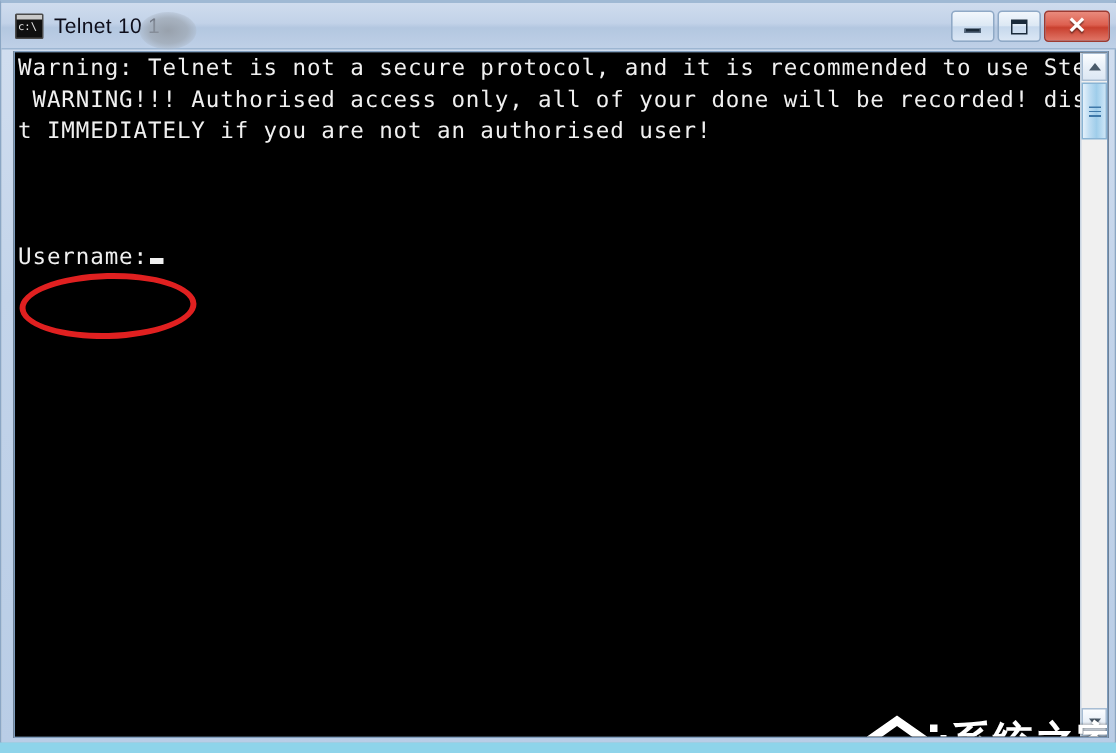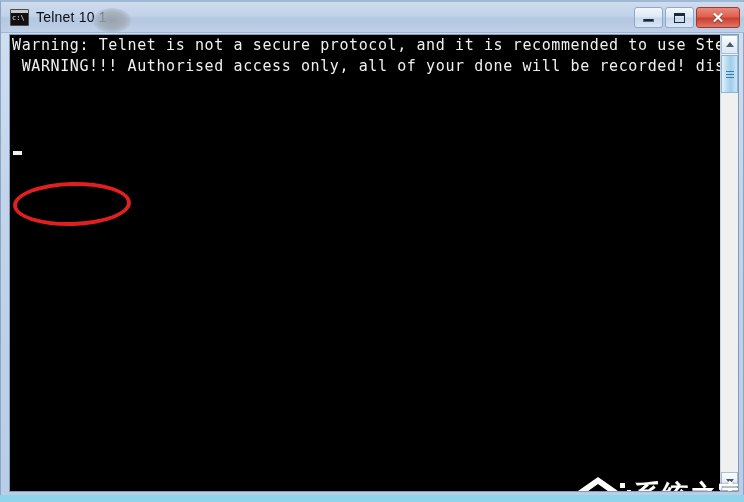--- a/index.html
+++ b/index.html
@@ -322,24 +322,25 @@
       </div>
     </div>
 
     <div class="title-redaction"></div>
 
     <div class="term-wrap">
 
       <div class="terminal">
         <div class="term-line">Warning: Telnet is not a secure protocol, and it is recommended to use Stelnet.</div>
         <div class="term-line"> WARNING!!! Authorised access only, all of your done will be recorded! disconnec</div>
+        <div class="term-line">t IMMEDIATELY if you are not an authorised user!</div>
         <div class="term-line blank">&nbsp;</div>
         <div class="term-line blank">&nbsp;</div>
         <div class="term-line blank">&nbsp;</div>
-        <div class="term-line"><span class="cursor-block"></span></div>
+        <div class="term-line"><span>Username:</span><span class="cursor-block"></span></div>
       </div>
 
       <div class="annot-ellipse"></div>
 
       <div class="scrollbar">
         <div class="sb-btn up">
           <span class="arrow-up"></span>
         </div>
         <div class="sb-thumb">
           <span class="sb-grip"></span>

